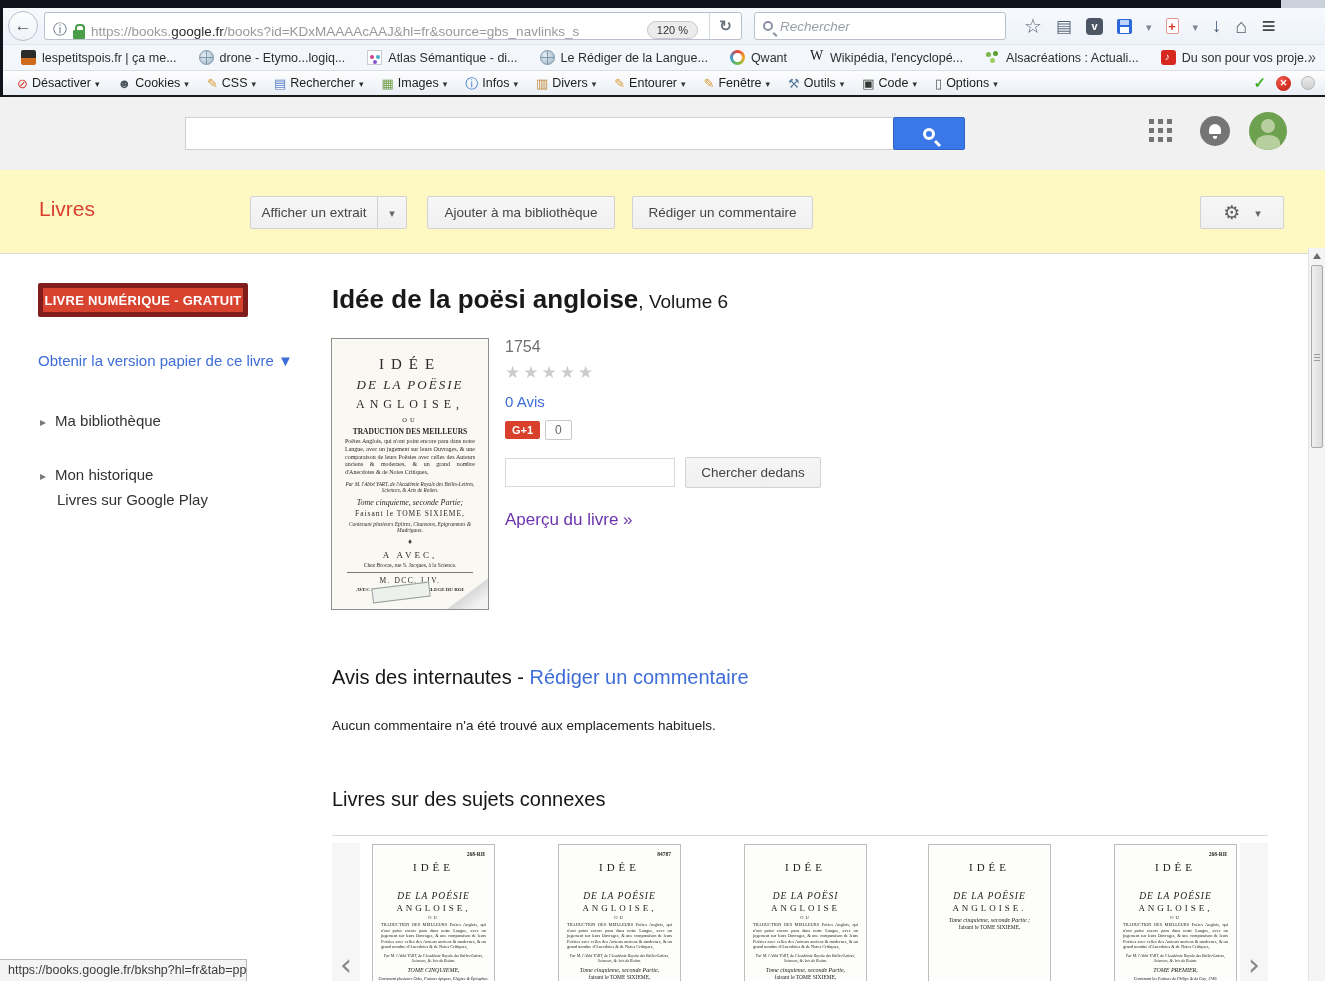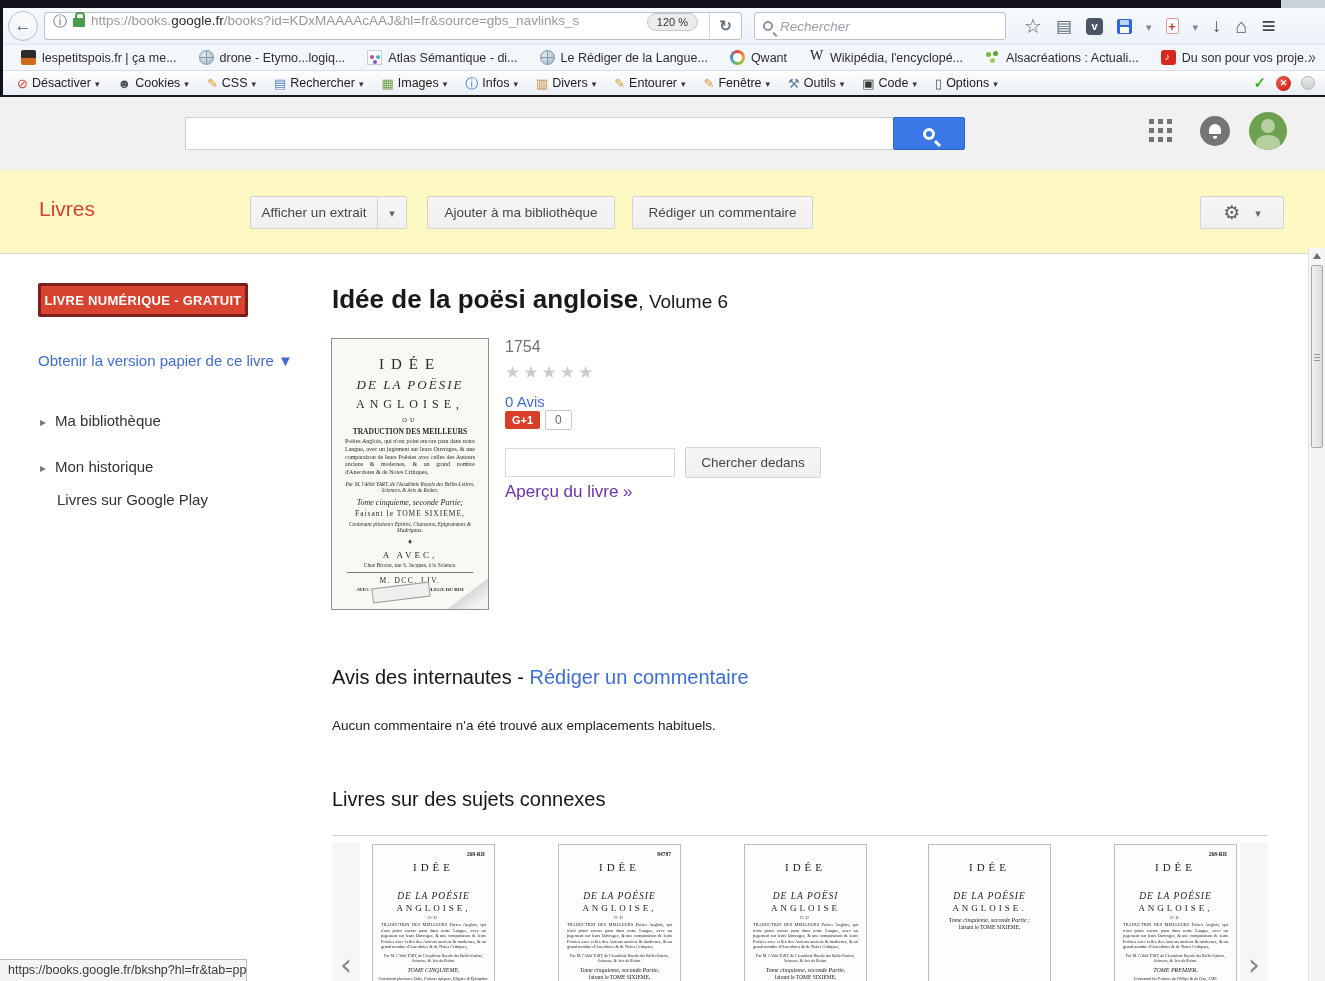--- a/index.html
+++ b/index.html
@@ -8,21 +8,21 @@
   .screen{position:relative;width:1325px;height:981px;overflow:hidden;background:#fff;color:#222;font-size:13px}
 
   
   .win-strip{position:absolute;left:0;top:0;width:100%;height:8px;background:#12121c}
   .win-tab{position:absolute;right:0;top:0;width:44px;height:8px;background:#ccd2db}
   .win-left{position:absolute;left:0;top:0;width:3px;height:97px;background:#12121c;z-index:6}
 
   .nav-row{position:absolute;left:0;top:8px;width:100%;height:36px;background:linear-gradient(#f7fafd,#edf2f9);display:flex;align-items:center;padding:0 8px;gap:6px}
   .back-btn{width:30px;height:30px;border-radius:50%;border:1px solid #b7c0cd;background:linear-gradient(#fdfdfd,#eff3f8);display:flex;align-items:center;justify-content:center;flex:none}
   .i-back::before{content:"←";font-size:17px;font-weight:bold;color:#4e5a68}
-  .url-bar{width:698px;height:28px;background:#fff;border:1px solid #b9c1cc;border-radius:3px;display:flex;align-items:flex-start;padding-left:8px;gap:6px;flex:none}
+  .url-bar{width:698px;height:28px;background:#fff;border:1px solid #b9c1cc;border-radius:3px;display:flex;align-items:flex-end;padding-left:8px;gap:6px;flex:none}
   .i-info::before{content:"ⓘ";font-size:14px;color:#5c6a79}
   .i-lock{width:12px;height:9px;background:#4a9e4a;border-radius:1px;position:relative;margin-top:5px;flex:none}
   .i-lock::before{content:"";position:absolute;top:-6px;left:2px;width:6px;height:6px;border:2px solid #4a9e4a;border-bottom:none;border-radius:4px 4px 0 0}
   .url-text{font-size:13.5px;color:#999;white-space:nowrap;overflow:hidden;flex:1}
   .u-dom{color:#2b2b2b}
   .zoom-pill{background:#ececec;border:1px solid #c9c9c9;border-radius:10px;font-size:11px;color:#333;padding:2px 9px;margin-right:5px;white-space:nowrap}
   .i-reload{width:32px;height:26px;border-left:1px solid #d4d9e0;display:flex;align-items:center;justify-content:center}
   .i-reload::before{content:"↻";font-size:15px;font-weight:bold;color:#66727f}
   .tb-search{width:252px;height:28px;background:#fff;border:1px solid #b9c1cc;border-radius:3px;display:flex;align-items:center;padding:0 8px;gap:7px;margin-left:6px;flex:none}
   .i-mag{width:10px;height:10px;border:2px solid #8a93a0;border-radius:50%;position:relative;flex:none}
@@ -97,24 +97,24 @@
   .b-preview-caret{position:absolute;left:377px;top:26px;width:30px;height:33px;border-radius:0 2px 2px 0}
   .b-preview-caret::before{content:"▾";font-size:11px;color:#666}
   .b-add{position:absolute;left:427px;top:26px;width:188px;height:33px}
   .b-review{position:absolute;left:632px;top:26px;width:181px;height:33px}
   .b-settings{position:absolute;left:1200px;top:26px;width:84px;height:33px;display:flex;align-items:center;justify-content:center;gap:15px}
   .gear-ico::before{content:"⚙";font-size:19px;color:#5f5f5f;line-height:1}
   .caret-dark::before{content:"▾";font-size:11px;color:#666}
 
   
   .page{position:absolute;left:0;top:254px;width:100%;height:727px;background:#fff}
-  .free-btn{position:absolute;left:38px;top:29px;width:210px;height:34px;background:#d8432f;border:3px solid #7f1d1d;border-radius:2px;color:#fff;font-weight:bold;font-size:13px;letter-spacing:.3px;font-family:inherit;cursor:pointer}
+  .free-btn{position:absolute;left:38px;top:29px;width:210px;height:34px;background:#d8432f;border:5px solid #7f1d1d;border-radius:2px;color:#fff;font-weight:bold;font-size:13px;letter-spacing:.3px;font-family:inherit;cursor:pointer}
   .get-print{position:absolute;left:38px;top:98px;font-size:15px;color:var(--link);cursor:pointer;text-decoration:none}
   .side-item{position:absolute;font-size:15px;color:#333;display:flex;align-items:center;gap:9px;cursor:pointer}
-  .s-lib{left:40px;top:158px}.s-hist{left:40px;top:204px}.s-play{left:57px;top:237px}
+  .s-lib{left:40px;top:158px}.s-hist{left:40px;top:212px}.s-play{left:57px;top:237px}
   .tri-ico::before{content:"▸";color:#777;font-size:12px}
 
   .book-h{position:absolute;left:332px;top:30px;font-size:26px;font-weight:bold;color:#191919;white-space:nowrap}
   .book-sub{font-size:19px;font-weight:normal}
 
   .cover{position:absolute;left:331px;top:84px;width:158px;height:272px;background:#faf8f3;border:1px solid #8f8f8f;font-family:"Liberation Serif",serif;color:#2a2a2a;text-align:center;padding:12px 9px 0;overflow:hidden;cursor:pointer}
   .cover::after{content:"";position:absolute;right:-24px;bottom:-34px;width:100px;height:76px;background:linear-gradient(135deg,rgba(0,0,0,0) 45%,#d9d9d9 46%,#f3f3f3 58%);transform:rotate(8deg)}
   .cv-stamp{position:absolute;left:40px;bottom:9px;width:58px;height:15px;border:1px solid #9aa5a0;background:#edf0ec;transform:rotate(-7deg)}
   .cv-t1{font-size:15px;letter-spacing:7px;margin-top:5px}
   .cv-t2{font-size:13px;font-style:italic;letter-spacing:2px;margin-top:4px}
@@ -129,27 +129,27 @@
   .cv-orn{font-size:8px;margin-top:4px;color:#444}
   .cv-city{font-size:9px;letter-spacing:3px;margin-top:4px}
   .cv-pub{font-size:5.5px;margin:2px 6px 0;border-bottom:1px solid #777;padding-bottom:4px}
   .cv-year{font-size:7.5px;letter-spacing:1.5px;margin-top:3px}
   .cv-priv{font-size:5px;font-weight:bold;margin-top:2px}
 
   .details{position:absolute;left:505px;top:84px}
   .d-year{font-size:16px;color:#717171}
   .d-stars{font-size:17px;color:#ccc;letter-spacing:3px;margin-top:6px}
   .d-avis{display:block;font-size:15px;color:var(--link);margin-top:10px;cursor:pointer;text-decoration:none}
-  .gplus-row{display:flex;align-items:center}
+  .gplus-row{margin-top:10px;display:flex;align-items:center}
   .gplus{background:#d9402c;color:#fff;font-weight:bold;font-size:11px;padding:3px 7px;border-radius:2px;cursor:pointer}
   .gplus-count{border:1px solid #c9c9c9;border-radius:2px;font-size:12px;color:#666;padding:2px 9px;margin-left:5px;background:#fff}
   .search-row{margin-top:17px;display:flex;align-items:center}
   .in-search{width:170px;height:29px;border:1px solid #d9d9d9;background:#fff;font-family:inherit;padding:0 6px}
   .in-btn{margin-left:10px;width:136px;height:31px}
-  .d-preview{display:block;margin-top:4px;font-size:17px;color:var(--visited);cursor:pointer;text-decoration:none}
+  .d-preview{display:block;margin-top:22px;font-size:17px;color:var(--visited);cursor:pointer;text-decoration:none}
 
   .rev-h{position:absolute;left:332px;top:412px;font-size:20px;color:#161616;font-weight:normal}
   .rev-h a{color:var(--link);cursor:pointer;text-decoration:none}
   .rev-p{position:absolute;left:332px;top:464px;font-size:13.5px;color:#222}
   .rel-h{position:absolute;left:332px;top:534px;font-size:20px;color:#161616;font-weight:normal}
 
   .carousel{position:absolute;left:332px;top:581px;width:936px;height:400px;border-top:1px solid #d8d8d8}
   .car-strip{position:absolute;top:7px;width:28px;height:393px;background:#f6f6f6;cursor:pointer}
   .car-strip.left{left:0}.car-strip.right{right:0}
   .car-strip::before{position:absolute;top:104px;left:8px;font-size:30px;color:#8a8a8a;font-family:"DejaVu Sans",sans-serif}

